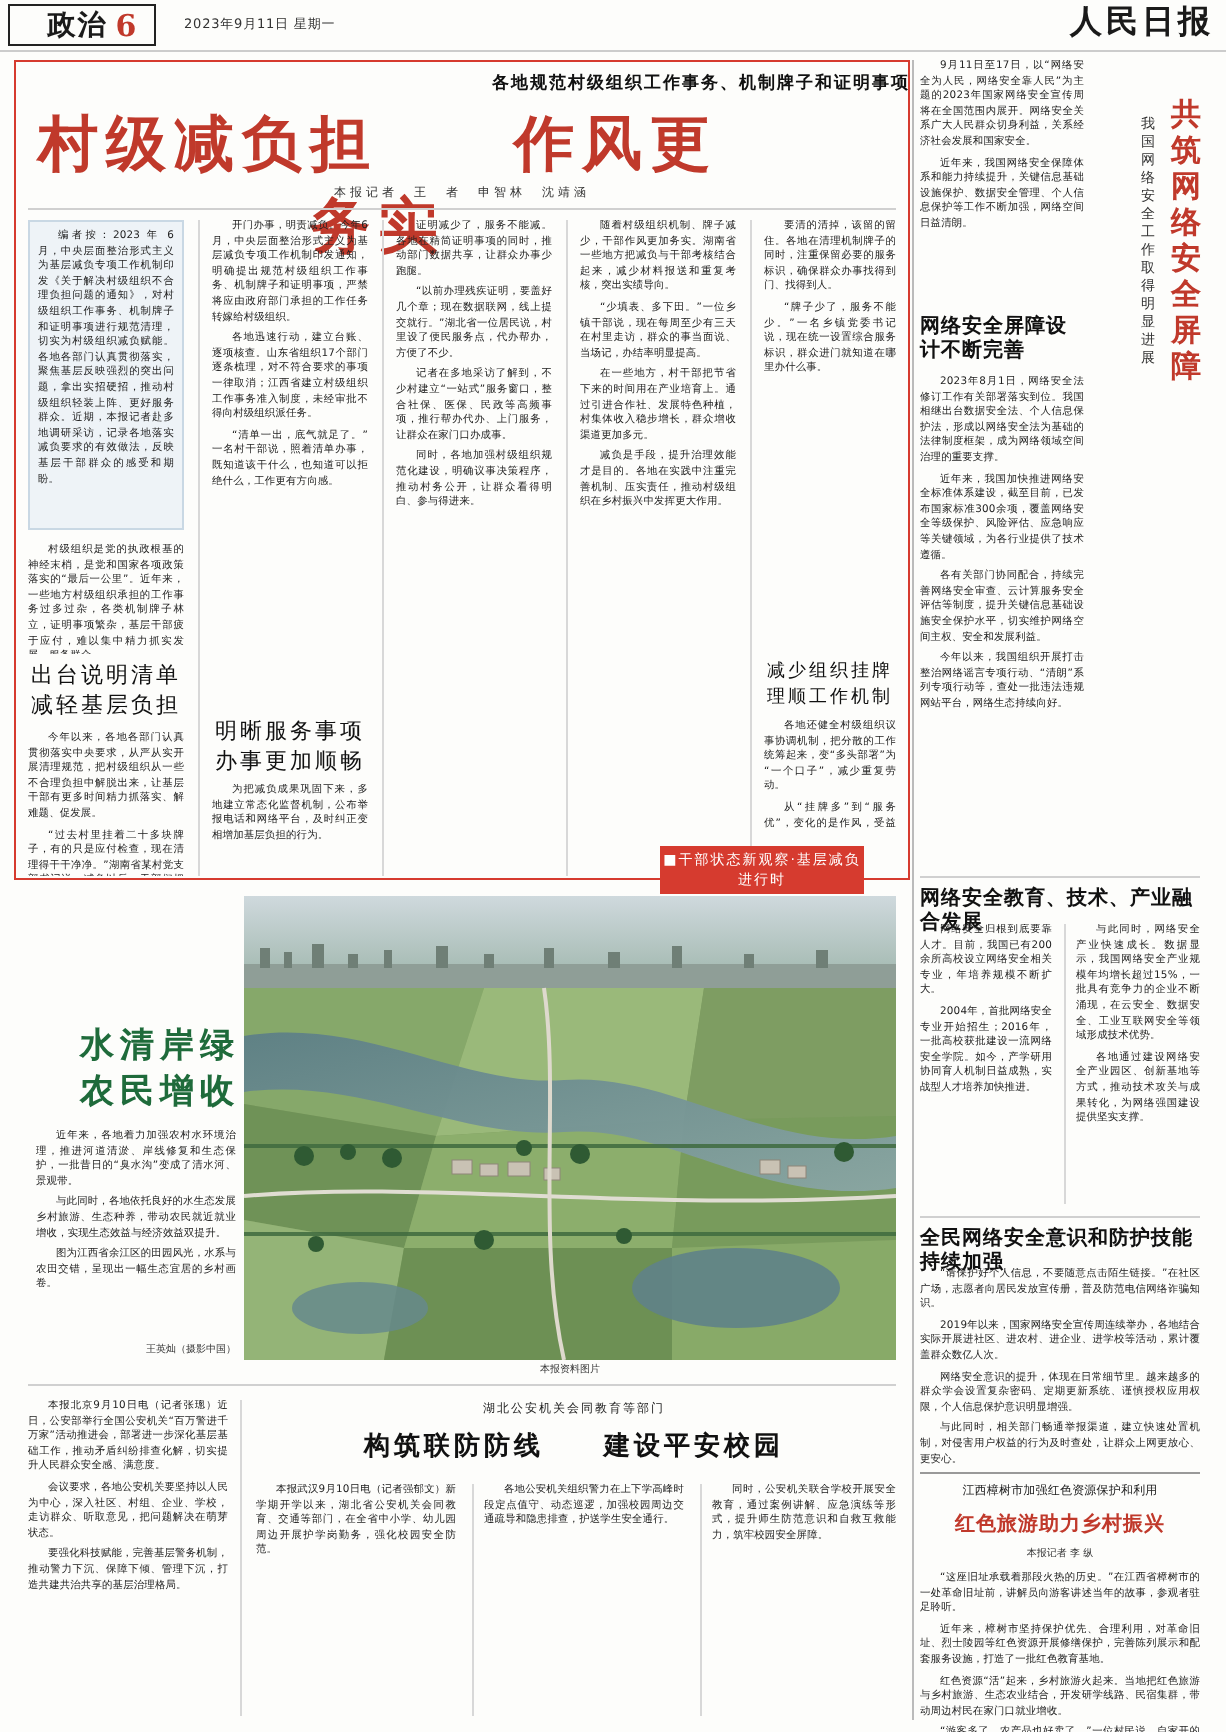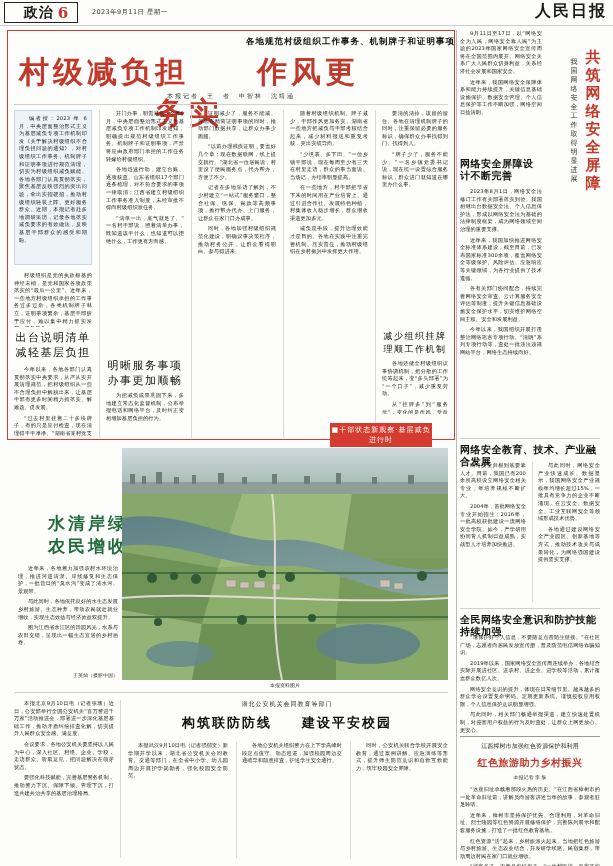--- a/index.html
+++ b/index.html
@@ -325,21 +325,21 @@
     <p>“牌子少了，服务不能少。”一名乡镇党委书记说，现在统一设置综合服务标识，群众进门就知道在哪里办什么事。</p>
   </div>
   <div class="subhead sm" style="left:380px; top:330px; width:70px; white-space:pre-line;">减少组织挂牌
 理顺工作机制</div>
   <div class="tcol" style="left:382px; top:360px; width:66px; height:54px;">
     <p>各地还健全村级组织议事协调机制，把分散的工作统筹起来，变“多头部署”为“一个口子”，减少重复劳动。</p>
     <p>从“挂牌多”到“服务优”，变化的是作风，受益的是群众。基层干部表示，减负让工作更有底气，服务群众更有劲头。</p>
   </div>
   <div class="redbar" style="left:330px; top:423px; width:102px;">■干部状态新观察·基层减负进行时</div>
 
-  <div class="bigtitle-green" style="left:40px; top:512px; width:96px; white-space:pre-line;text-align:center;">水清岸绿
+  <div class="bigtitle-green" style="left:40px; top:512px; width:96px; white-space:pre-line;">水清岸绿
 农民增收</div>
 
   <div class="tcol" style="left:18px; top:565px; width:100px; height:110px;">
     <p>近年来，各地着力加强农村水环境治理，推进河道清淤、岸线修复和生态保护，一批昔日的“臭水沟”变成了清水河、景观带。</p>
     <p>与此同时，各地依托良好的水生态发展乡村旅游、生态种养，带动农民就近就业增收，实现生态效益与经济效益双提升。</p>
     <p>图为江西省余江区的田园风光，水系与农田交错，呈现出一幅生态宜居的乡村画卷。</p>
   </div>
   <div class="cap" style="left:18px; top:672px; width:100px; text-align:right;">王英灿（摄影中国）</div>
 
   <div class="photo" style="left:122px; top:448px; width:326px; height:232px;">

